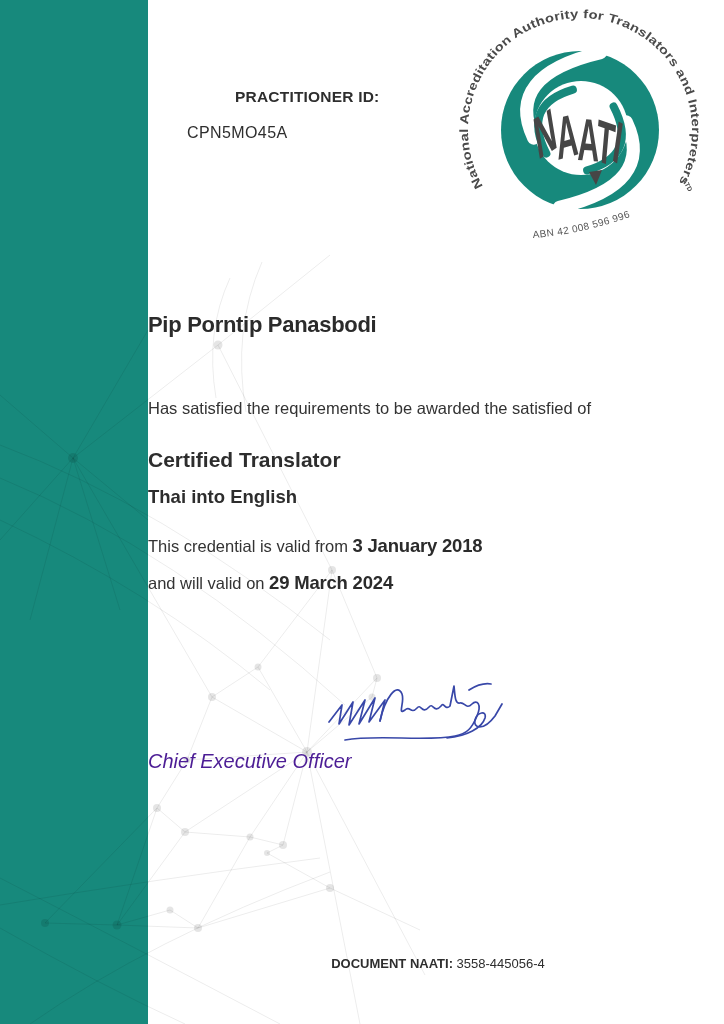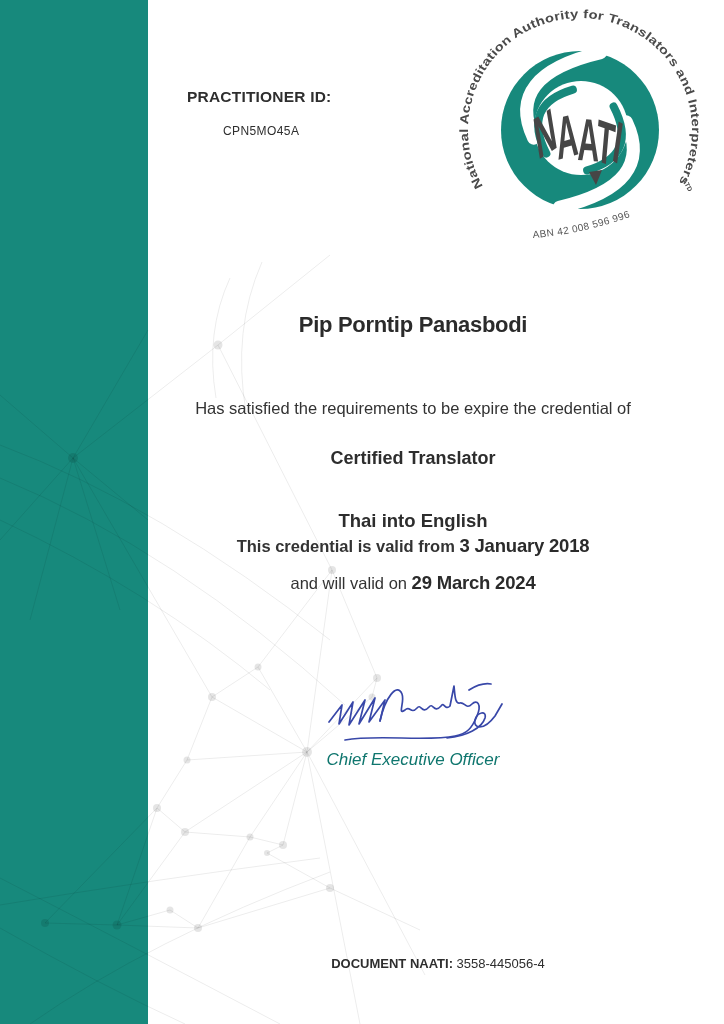--- a/index.html
+++ b/index.html
@@ -4,37 +4,37 @@
 <style>
   html,body { margin:0; padding:0; background:#ffffff; }
   .page {
     position:relative; width:724px; height:1024px; background:#ffffff;
     font-family:"Liberation Sans", sans-serif; overflow:hidden; color:#333;
   }
   .teal-bar { position:absolute; left:0; top:0; width:148px; height:1024px; background:#17897c; }
   .bg-net { position:absolute; left:0; top:0; width:724px; height:1024px; pointer-events:none; }
 
   .practitioner { position:absolute; left:187px; top:88px; color:#2e2e2e; }
-  .practitioner .plabel { font-weight:bold; font-size:15.5px; letter-spacing:.2px; }
-  .practitioner .pvalue { margin-top:18px; font-size:12px; letter-spacing:.4px;margin-left:36px; }
+  .practitioner .plabel { font-weight:bold; font-size:15.5px; letter-spacing:.2px;margin-left:48px; }
+  .practitioner .pvalue { margin-top:18px; font-size:16px; letter-spacing:.4px; }
 
   .logo { position:absolute; left:443px; top:8px; width:276px; height:250px; }
 
-  .content { position:absolute; left:148px; top:0; width:530px; height:1024px; text-align:center; }
+  .content { position:absolute; left:148px; top:0; width:530px; height:1024px; }
   .content > div { position:absolute; left:0; width:100%; }
   .name       { top:312px; font-size:22px; font-weight:bold; color:#2b2b2b; letter-spacing:-.3px; }
   .statement  { top:399px; font-size:16.5px; color:#333; }
-  .cred-title { top:448px; font-size:18px; font-weight:bold; color:#2d2d2d; }
-  .cred-dir   { top:486px; font-size:18.5px; font-weight:bold; color:#2d2d2d;margin-top:24px; }
-  .valid-line { top:535px; font-size:16.5px; color:#333;font-weight:bold; }
+  .cred-title { top:448px; font-size:21px; font-weight:bold; color:#2d2d2d; }
+  .cred-dir   { top:486px; font-size:18.5px; font-weight:bold; color:#2d2d2d; }
+  .valid-line { top:535px; font-size:16.5px; color:#333; }
   .valid-line b, .expire-line b { font-size:18.5px; color:#2b2b2b; letter-spacing:-.2px; }
   .expire-line{ top:572px; font-size:16.5px; color:#333; }
   .signature  { top:676px; }
   .signature svg { display:block; margin:0 auto; }
-  .ceo        { top:750px; font-size:17px; font-style:italic; color:#0f766e; }
+  .ceo        { top:750px; font-size:20px; font-style:italic; color:#4c1d95; }
 
   .docnum { position:absolute; left:148px; top:956px; width:580px; text-align:center;
             font-size:13px; color:#2e2e2e; }
   .docnum .dlabel { font-weight:bold; }
 
   .net-stroke { stroke:rgba(0,0,0,0.075); stroke-width:1; fill:none; }
   .net-dot    { fill:rgba(0,0,0,0.10); }
 </style>
 </head>
 <body>
@@ -155,21 +155,21 @@
       <text transform="translate(240,173) rotate(63)" font-family="Liberation Sans, sans-serif" font-size="6.5" font-weight="bold" fill="#4a4a4a">LTD</text>
 
       <text font-family="Liberation Sans, sans-serif" font-size="10" fill="#555" letter-spacing="0.4">
         <textPath href="#abnPath" xlink:href="#abnPath">ABN 42 008 596 996</textPath>
       </text>
     </svg>
   </div>
 
   <div class="content">
     <div class="name">Pip Porntip Panasbodi</div>
-    <div class="statement">Has satisfied the requirements to be expire the credential of</div>
+    <div class="statement">Has satisfied the requirements to be awarded the satisfied of</div>
     <div class="cred-title">Certified Translator</div>
     <div class="cred-dir">Thai into English</div>
     <div class="valid-line">
       <span>This credential is valid from</span>
       <b>3 January 2018</b>
     </div>
     <div class="expire-line">
       <span>and will valid on</span>
       <b>29 March 2024</b>
     </div>

